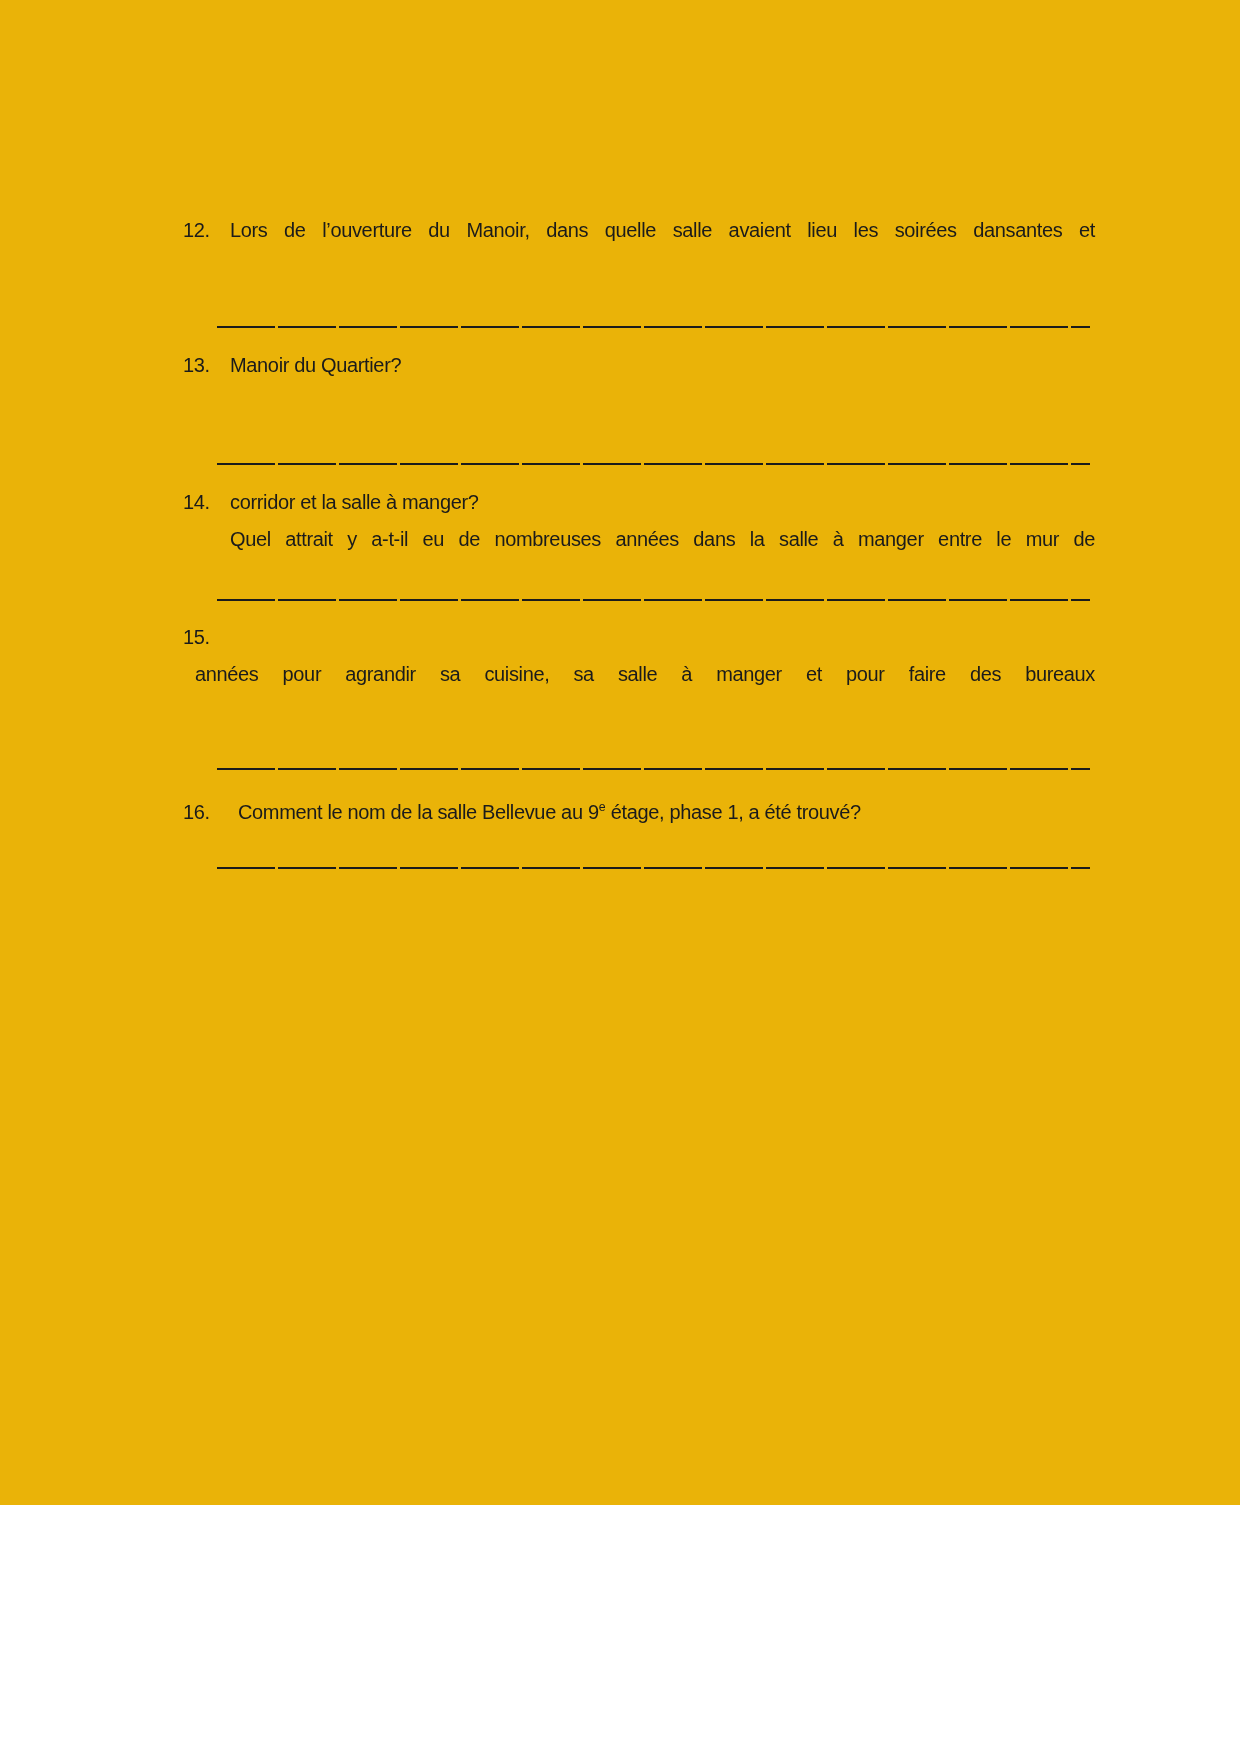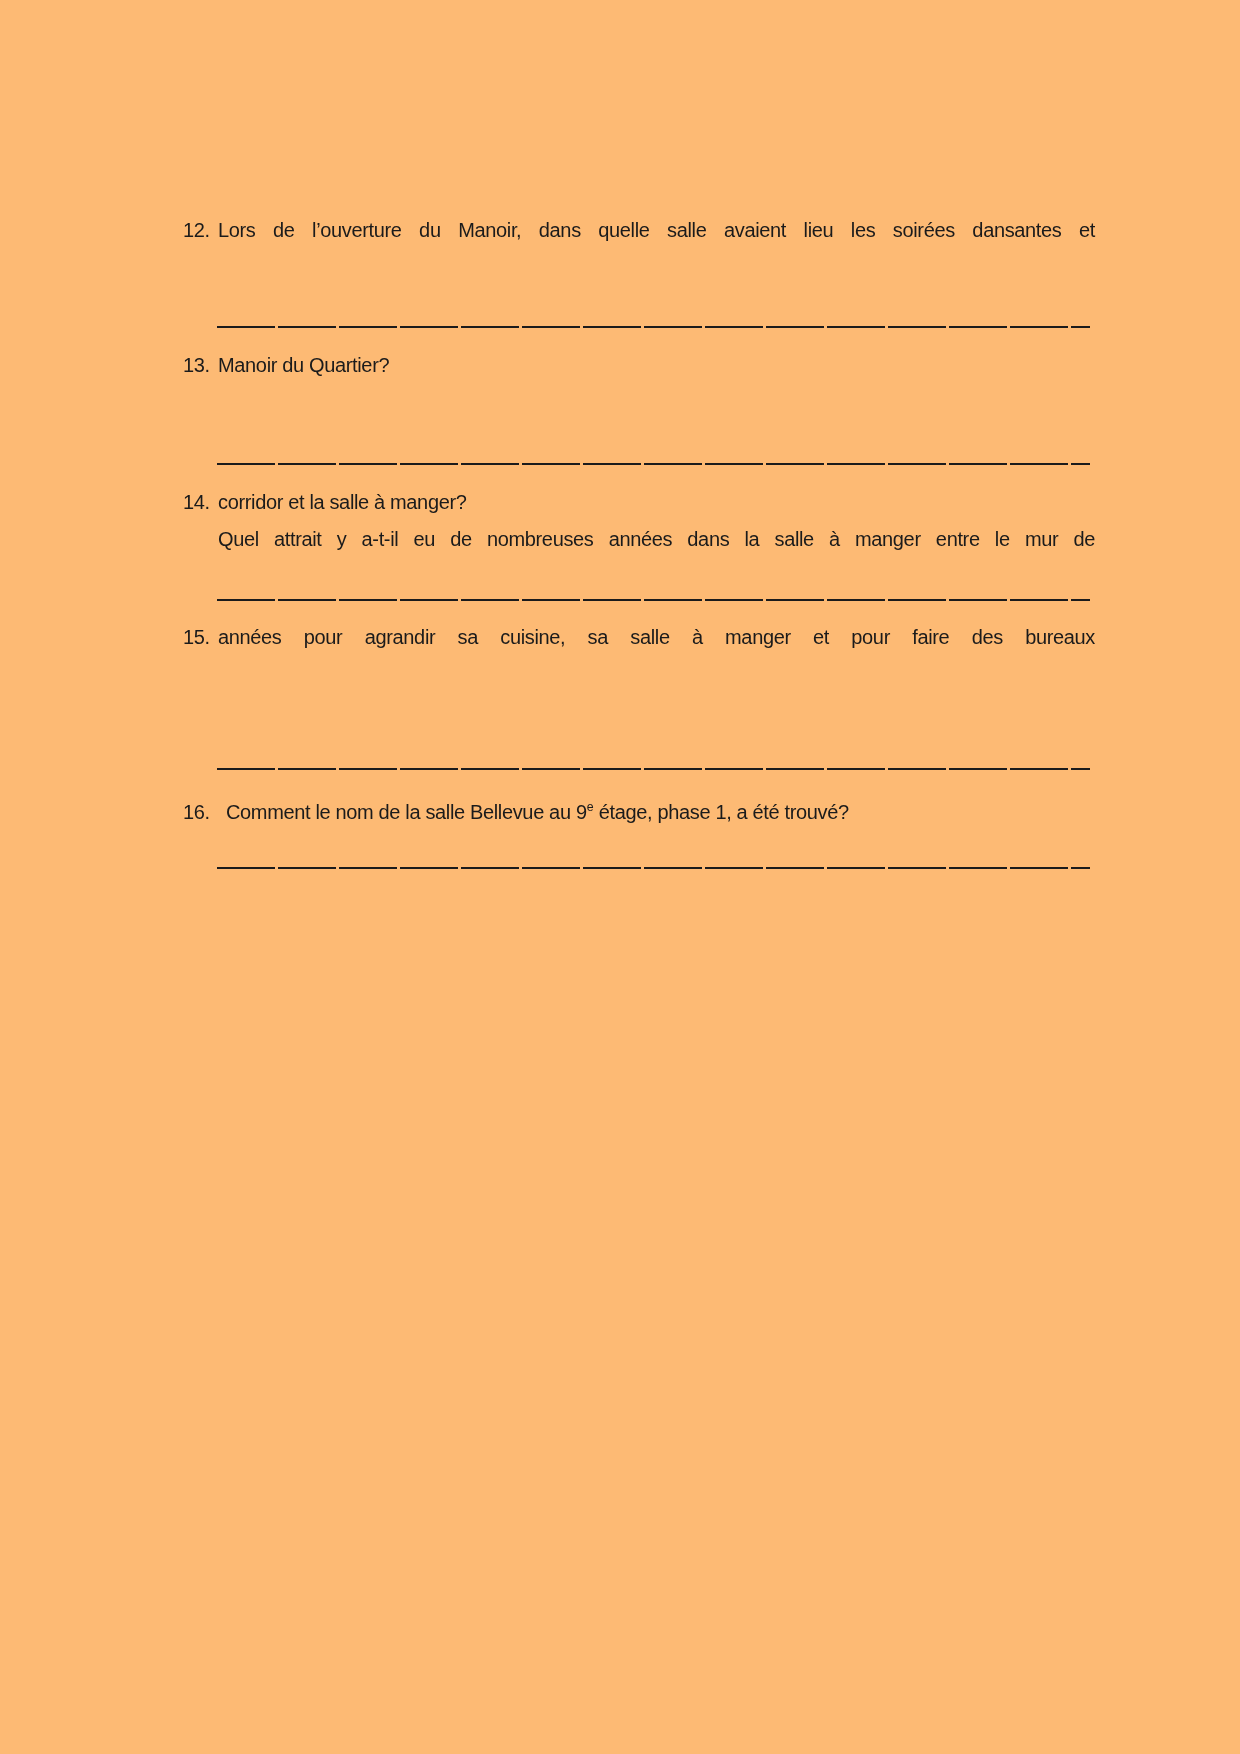--- a/index.html
+++ b/index.html
@@ -1,37 +1,37 @@
 <!DOCTYPE html>
 <html lang="fr"><head>
 <meta charset="utf-8">
 <title>Questionnaire</title>
 <style>
   html, body { margin: 0; padding: 0; background: #ffffff; }
   .page {
     position: relative;
     width: 1240px;
-    height: 1754px;
-    background: #fdba74;
+    height: 1505px;
+    background: #eab308;
     overflow: hidden;
     font-family: "Liberation Sans", "DejaVu Sans", sans-serif;
   }
   .question {
     position: absolute;
     left: 183px;
     width: 912px;
     display: flex;
     color: #1b1b1b;
     font-size: 20px;
     line-height: 37px;
     letter-spacing: -0.35px;
   }
   .qnum { flex: 0 0 35px; }
   .qtext { flex: 1 1 auto; min-width: 0; }
-  .qline { text-align: left; }
+  .qline { text-align: left; margin-left: 12px; }
   .qline.justified {
     text-align: justify;
     text-align-last: justify;
   }
   .qline sup {
     font-size: 0.62em;
     letter-spacing: 0;
     vertical-align: super;
     line-height: 0;
   }
@@ -64,21 +64,21 @@
     </div>
     <div class="answer-line" style="top: 463px;"></div>
     <div class="question" style="top: 484px;">
       <div class="qnum">14.</div>
       <div class="qtext">
         <div class="qline">corridor et la salle à manger?</div>
         <div class="qline justified">Quel attrait y a-t-il eu de nombreuses années dans la salle à manger entre le mur de</div>
       </div>
     </div>
     <div class="answer-line" style="top: 599px;"></div>
-    <div class="question" style="top: 619px;">
+    <div class="question" style="top: 619px; flex-direction: column;">
       <div class="qnum">15.</div>
       <div class="qtext">
         <div class="qline justified">années pour agrandir sa cuisine, sa salle à manger et pour faire des bureaux</div>
       </div>
     </div>
     <div class="answer-line" style="top: 768px;"></div>
     <div class="question" style="top: 794px; gap: 8px;">
       <div class="qnum">16.</div>
       <div class="qtext">
         <div class="qline"><span>Comment le nom de la salle Bellevue au 9</span><sup>e</sup><span> étage, phase 1, a été trouvé?</span></div>

